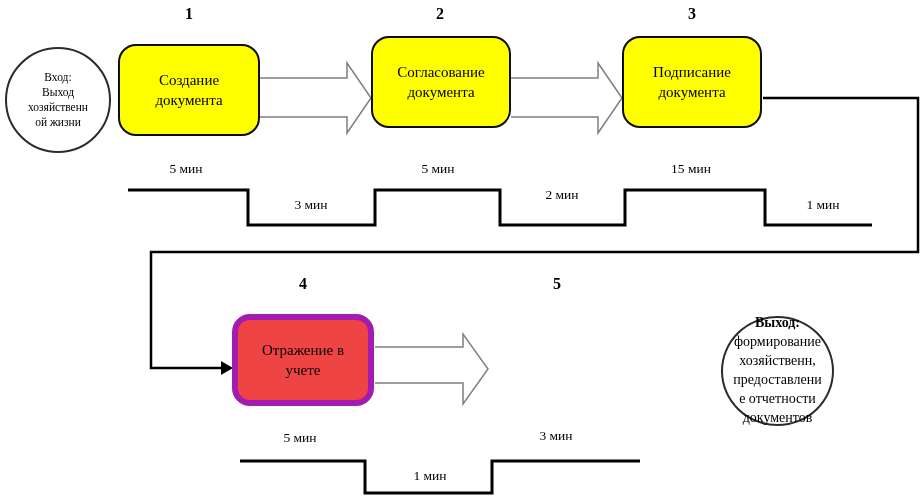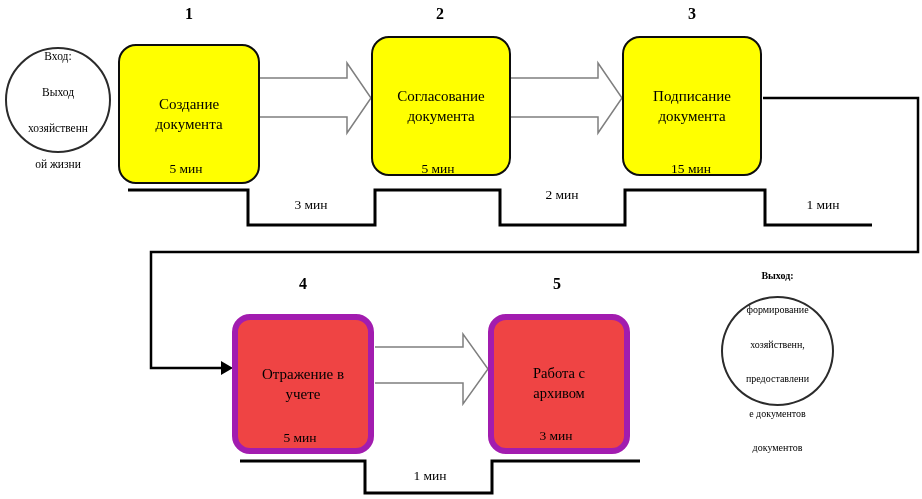--- a/index.html
+++ b/index.html
@@ -3,35 +3,35 @@
 <meta charset="utf-8">
 <style>
   html,body { margin:0; padding:0; background:#ffffff; }
   .stage {
     position:relative; width:922px; height:499px; background:#ffffff;
     font-family:"Liberation Serif", serif; color:#000; overflow:hidden;
   }
   svg.layer { position:absolute; left:0; top:0; width:922px; height:499px; }
 
   .step {
-    position:absolute; width:142px; height:140px; box-sizing:border-box;
+    position:absolute; width:142px; height:92px; box-sizing:border-box;
     border-radius:18px; display:flex; align-items:center; justify-content:center;
-    text-align:center; font-size:15px; line-height:1.35; padding:4px 18px;
+    text-align:center; font-size:15px; line-height:1.35; padding:4px 8px;
   }
   .step.yellow { background:#FFFF00; border:2px solid #0d0d0d; }
   .step.green  { background:#ef4444; border:6px solid #a21caf; }
 
   .circle-node {
     position:absolute; box-sizing:border-box; border:2px solid #2b2b2b; border-radius:50%;
     display:flex; flex-direction:column; align-items:center; justify-content:center;
     text-align:center; background:#fff;
   }
-  .circle-node .line { display:block;margin-top:21px; }
+  .circle-node .line { display:block; }
   #in-node  { left:5px;  top:47px;  width:106px; height:106px; font-size:11.5px; line-height:1.3; }
-  #out-node { left:721px; top:296px; width:113px; height:110px; font-size:10px;  line-height:1.35; }
+  #out-node { left:721px; top:316px; width:113px; height:110px; font-size:14px;  line-height:1.35; }
   #out-node .line.first { font-weight:bold; }
 
   .num {
     position:absolute; transform:translateX(-50%); font-weight:bold;
     font-size:16px; white-space:nowrap;
   }
   .dur {
     position:absolute; transform:translateX(-50%); font-size:13.5px; white-space:nowrap;font-family:Liberation Serif, serif;
   }
 </style>
@@ -61,21 +61,21 @@
     <span class="line">Выход</span>
     <span class="line">хозяйственн</span>
     <span class="line">ой жизни</span>
   </div>
 
   <div class="circle-node" id="out-node">
     <span class="line first">Выход:</span>
     <span class="line">формирование</span>
     <span class="line">хозяйственн,</span>
     <span class="line">предоставлени</span>
-    <span class="line">е документов</span>
+    <span class="line">е отчетности</span>
     <span class="line">документов</span>
   </div>
 
   <div class="num" style="left:189px; top:5px;">1</div>
   <div class="num" style="left:440px; top:5px;">2</div>
   <div class="num" style="left:692px; top:5px;">3</div>
   <div class="num" style="left:303px; top:275px;">4</div>
   <div class="num" style="left:557px; top:275px;">5</div>
 
   <div class="step yellow" style="left:118px; top:44px;">
@@ -83,23 +83,20 @@
   </div>
   <div class="step yellow" style="left:371px; top:36px; width:140px;">
     <span>Согласование документа</span>
   </div>
   <div class="step yellow" style="left:622px; top:36px; width:140px;">
     <span>Подписание документа</span>
   </div>
   <div class="step green" style="left:232px; top:314px;">
     <span>Отражение в учете</span>
   </div>
-  <div class="step green" style="left:488px; top:314px; font-size:14.5px;">
-    <span>Работа с архивом</span>
-  </div>
 
   <div class="dur" style="left:186px; top:161px;">5 мин</div>
   <div class="dur" style="left:438px; top:161px;">5 мин</div>
   <div class="dur" style="left:691px; top:161px;">15 мин</div>
   <div class="dur" style="left:300px; top:430px;">5 мин</div>
   <div class="dur" style="left:556px; top:428px;">3 мин</div>
 
   <div class="dur" style="left:311px; top:197px;">3 мин</div>
   <div class="dur" style="left:562px; top:187px;">2 мин</div>
   <div class="dur" style="left:823px; top:197px;">1 мин</div>

